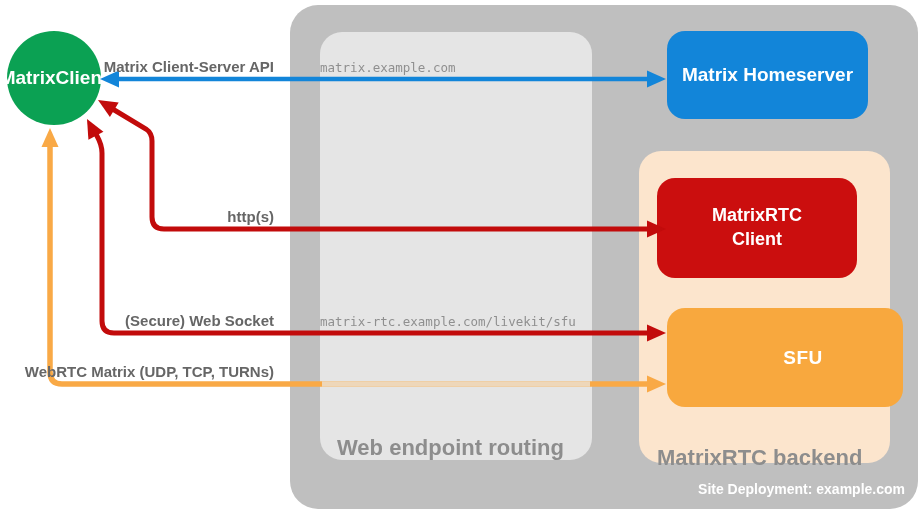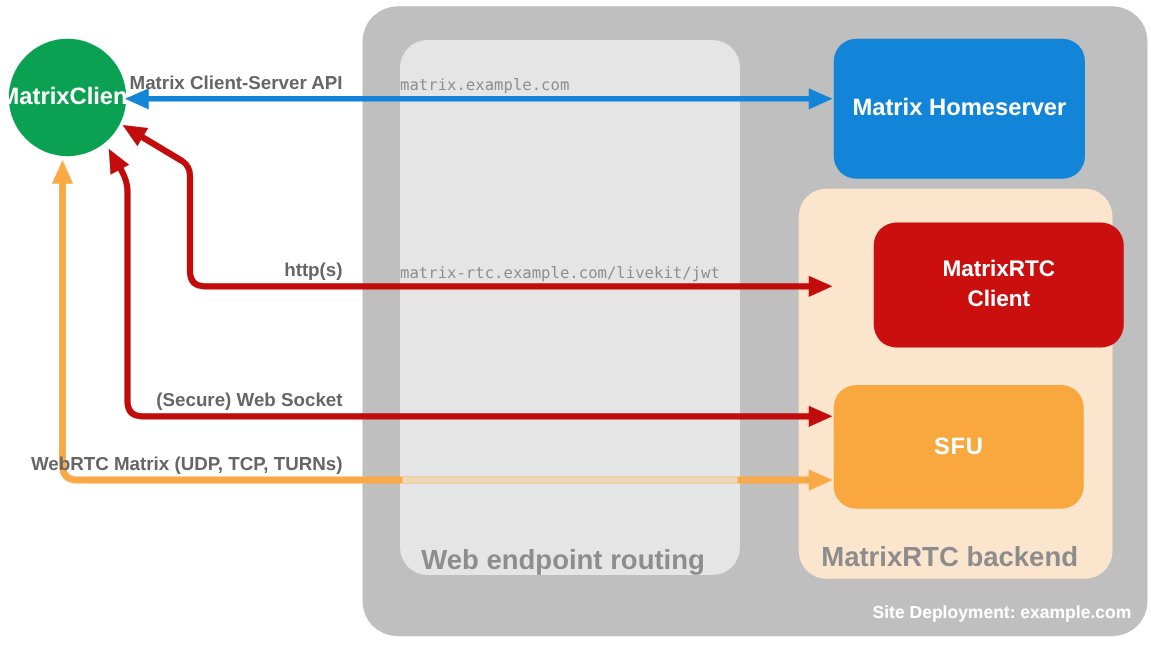--- a/index.html
+++ b/index.html
@@ -26,36 +26,36 @@
     left: 639px; top: 151px; width: 251px; height: 312px;
     background: var(--peach); border-radius: 22px;
   }
 
   
   .node {
     display: flex; align-items: center; justify-content: center;
     text-align: center; color: #ffffff; font-weight: 700;
     border-radius: 18px;
   }
-  .homeserver-box { left: 667px; top: 31px;  width: 201px; height: 112px; background: var(--blue);  font-size: 19px; }
-  .auth-box       { left: 699px; top: 178px; width: 200px; height: 100px; background: var(--red_box); font-size: 18px; line-height: 1.32; flex-direction: column; }
-  .sfu-box        { left: 667px; top: 308px; width: 200px; height: 99px; background: var(--orange); font-size: 19px; letter-spacing: .5px; }
+  .homeserver-box { left: 667px; top: 31px;  width: 201px; height: 88px; background: var(--blue);  font-size: 19px; }
+  .auth-box       { left: 657px; top: 178px; width: 200px; height: 100px; background: var(--red_box); font-size: 18px; line-height: 1.32; flex-direction: column; }
+  .sfu-box        { left: 667px; top: 308px; width: 200px; height: 99px; background: var(--orange); font-size: 19px; letter-spacing: .5px; padding-left: 36px; }
 
   .client-circle {
     left: 7px; top: 31px; width: 94px; height: 94px;
     background: var(--green); border-radius: 50%;
     display: flex; align-items: center; justify-content: center;
     flex-direction: row; text-align: right;
     color: #ffffff; font-weight: 700; font-size: 19px; line-height: 1.25;
   }
 
   
   .section-label { color: var(--gray_section_text); font-weight: 700; font-size: 22px; white-space: nowrap; }
   .routing-label { left: 337px; top: 435px; }
-  .backend-label { left: 657px; top: 433px; }
+  .backend-label { left: 657px; top: 445px; }
   .site-label {
     right: 16px; top: 481px; color: #ffffff; font-weight: 700; font-size: 14px; white-space: nowrap;
   }
 
   
   .conn-label {
     right: 647px; color: var(--gray_label_text); font-weight: 700; font-size: 15px;
     white-space: nowrap; text-align: right; line-height: 16px;
   }
   .conn-label-1 { top: 59px; }
@@ -131,19 +131,19 @@
     <polygon class="fill-orange" points="0,0 -19,-8.5 -19,8.5" transform="translate(50,128) rotate(-90)"></polygon>
     <polygon class="fill-orange" points="0,0 -19,-8.5 -19,8.5" transform="translate(666,384)"></polygon>
   </svg>
 
   <div class="abs conn-label conn-label-1">Matrix Client-Server API</div>
   <div class="abs conn-label conn-label-2">http(s)</div>
   <div class="abs conn-label conn-label-3">(Secure) Web Socket</div>
   <div class="abs conn-label conn-label-4">WebRTC Matrix (UDP, TCP, TURNs)</div>
 
   <div class="abs endpoint-text endpoint-1">matrix.example.com</div>
-  <div class="abs endpoint-text endpoint-2">matrix-rtc.example.com/livekit/jwt</div>
+  <div class="abs endpoint-text endpoint-3">matrix-rtc.example.com/livekit/sfu</div>
 
   <div class="abs section-label routing-label">Web endpoint routing</div>
   <div class="abs section-label backend-label">MatrixRTC backend</div>
   <div class="abs site-label">Site Deployment: example.com</div>
 
 </div>
 
 </body></html>

